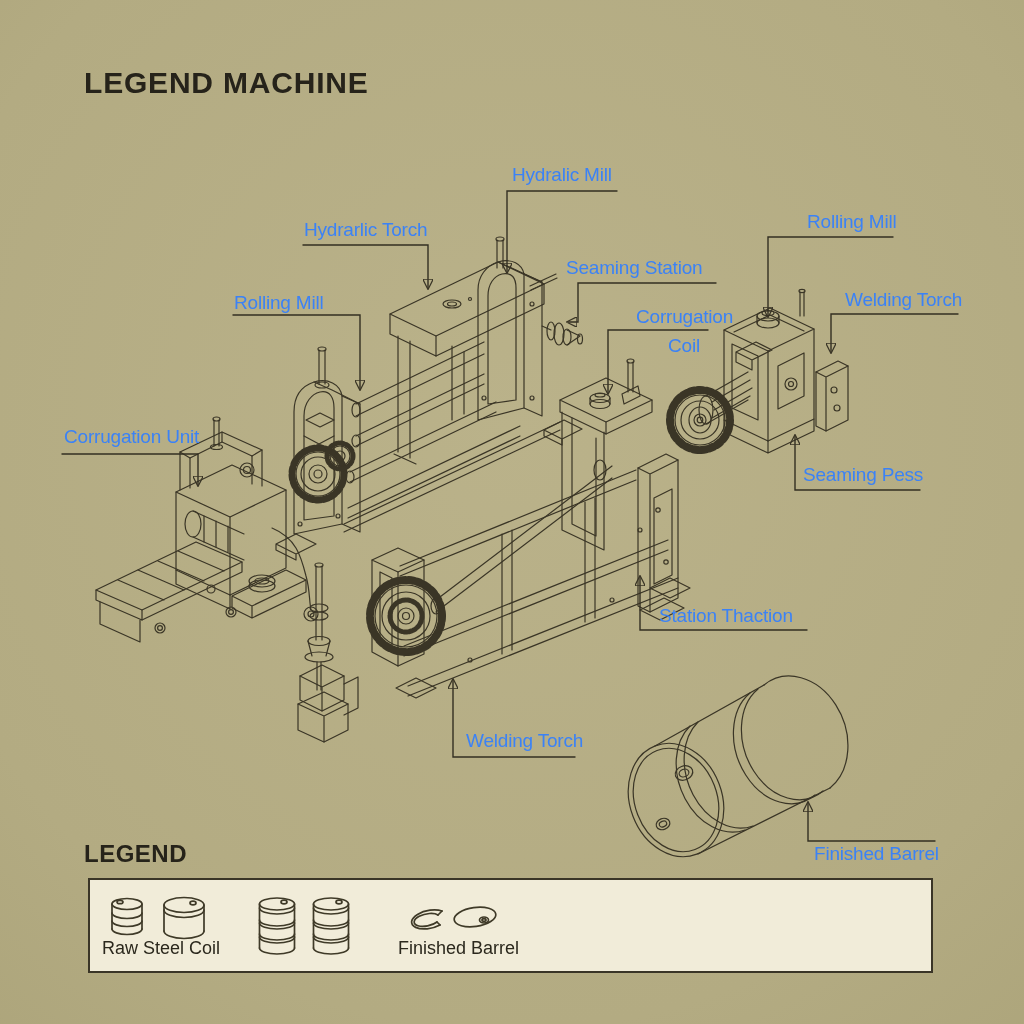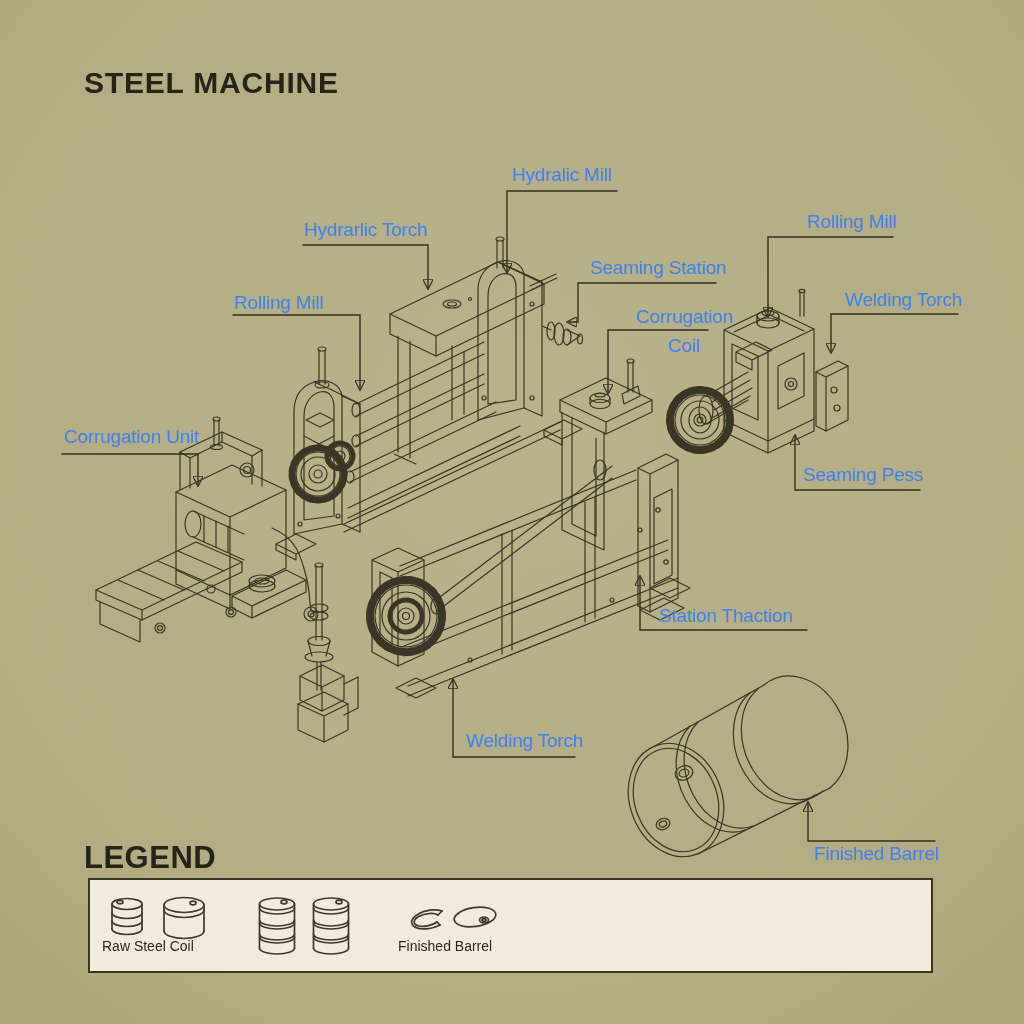--- a/index.html
+++ b/index.html
@@ -13,46 +13,46 @@
     position:absolute;left:84px;top:66px;
     font-size:30px;font-weight:600;letter-spacing:.8px;color:#26231a;
     white-space:nowrap;
   }
   .lbl{
     position:absolute;font-size:19px;color:#3b82f6;letter-spacing:-0.2px;
     white-space:nowrap;line-height:1.1;
   }
   .legend-title{
     position:absolute;left:84px;top:840px;
-    font-size:31px;font-weight:600;letter-spacing:.5px;color:#26231a;white-space:nowrap;
+    font-size:24px;font-weight:600;letter-spacing:.5px;color:#26231a;white-space:nowrap;
   }
   .legend-box{
     position:absolute;left:88px;top:878px;width:845px;height:95px;
     background:#f1ecd9;border:2px solid #3a3527;box-sizing:border-box;
   }
   .legend-lbl{
-    position:absolute;font-size:14px;color:#2b281d;white-space:nowrap;text-align:right;
+    position:absolute;font-size:18px;color:#2b281d;white-space:nowrap;text-align:right;
   }
   svg{position:absolute;left:0;top:0;}
   .mech path,.mech line,.mech circle,.mech ellipse,.mech polyline{
     fill:none;stroke:#3a3526;stroke-width:1.2;stroke-linejoin:round;stroke-linecap:round;
   }
   .mech .teeth{stroke-width:7;stroke-dasharray:4.2 3.4;}
   .mech .teeth-sm{stroke-width:5;stroke-dasharray:3 2.6;}
   .mech .teeth-lg{stroke-width:8;stroke-dasharray:4.6 3.6;}
   .mech .spline{stroke-width:5;stroke-dasharray:2.6 2.2;}
   .leaders path{fill:none;stroke:#332f22;stroke-width:1.4;stroke-linejoin:miter;}
   .licon path,.licon ellipse,.licon circle,.licon line{
     fill:none;stroke:#3f3a28;stroke-width:1.7;stroke-linecap:round;
   }
 </style>
 </head>
 <body>
 
-<div class="title">STEEL MACHINE</div>
+<div class="title">LEGEND MACHINE</div>
 
 <svg class="mech" width="1024" height="1024" viewBox="0 0 1024 1024">
 
   <g>
 
     <path d="M294,534 L294,412 C294,396 302,386 314,382 C328,378 340,384 342,396 L342,524 Z"></path>
     <path d="M314,382 L332,390 L360,404 L360,532 L342,524"></path>
     <path d="M342,396 L360,404"></path>
     <path d="M304,520 L304,416 C304,402 312,394 320,392 C330,390 334,398 334,408 L334,516 Z"></path>
     <path d="M306,420 L320,413 L334,420 L320,427 Z"></path>
@@ -297,21 +297,21 @@
     <path d="M62,454 L198,454 L198,485" marker-end="url(#arr)"></path>
     <path d="M807,630 L640,630 L640,577" marker-end="url(#arr)"></path>
     <path d="M575,757 L453,757 L453,680" marker-end="url(#arr)"></path>
     <path d="M935,841 L808,841 L808,803" marker-end="url(#arr)"></path>
   </g>
 </svg>
 
 <div class="lbl" style="left:512px;top:165px">Hydralic Mill</div>
 <div class="lbl" style="left:304px;top:220px">Hydrarlic Torch</div>
 <div class="lbl" style="left:234px;top:293px">Rolling Mill</div>
-<div class="lbl" style="left:590px;top:258px">Seaming Station</div>
+<div class="lbl" style="left:566px;top:258px">Seaming Station</div>
 <div class="lbl" style="left:636px;top:307px">Corrugation</div>
 <div class="lbl" style="left:668px;top:336px">Coil</div>
 <div class="lbl" style="left:807px;top:212px">Rolling Mill</div>
 <div class="lbl" style="left:845px;top:290px">Welding Torch</div>
 <div class="lbl" style="left:803px;top:465px">Seaming Pess</div>
 <div class="lbl" style="left:64px;top:427px">Corrugation Unit</div>
 <div class="lbl" style="left:659px;top:606px">Station Thaction</div>
 <div class="lbl" style="left:466px;top:731px">Welding Torch</div>
 <div class="lbl" style="left:814px;top:844px">Finished Barrel</div>
 

